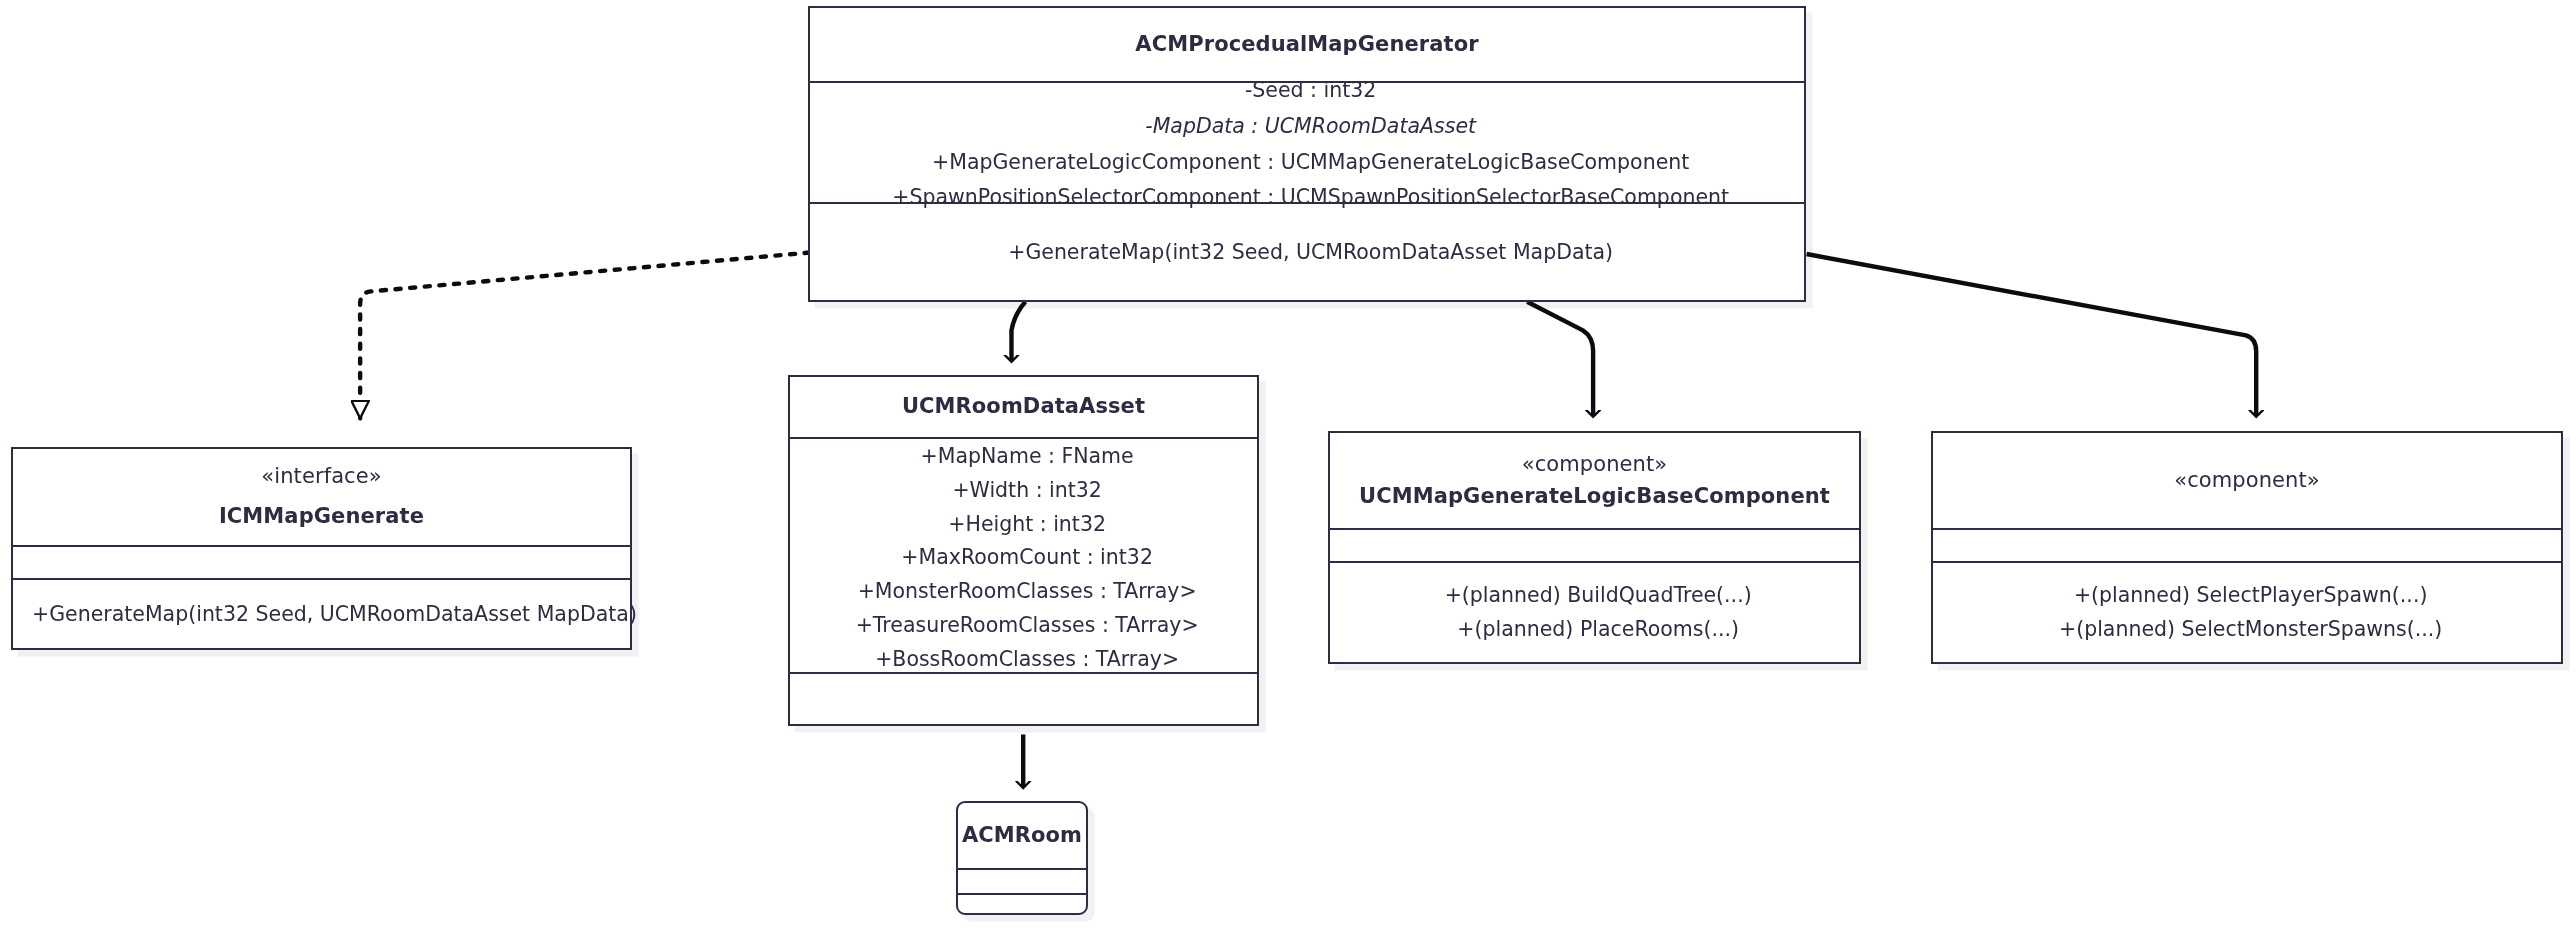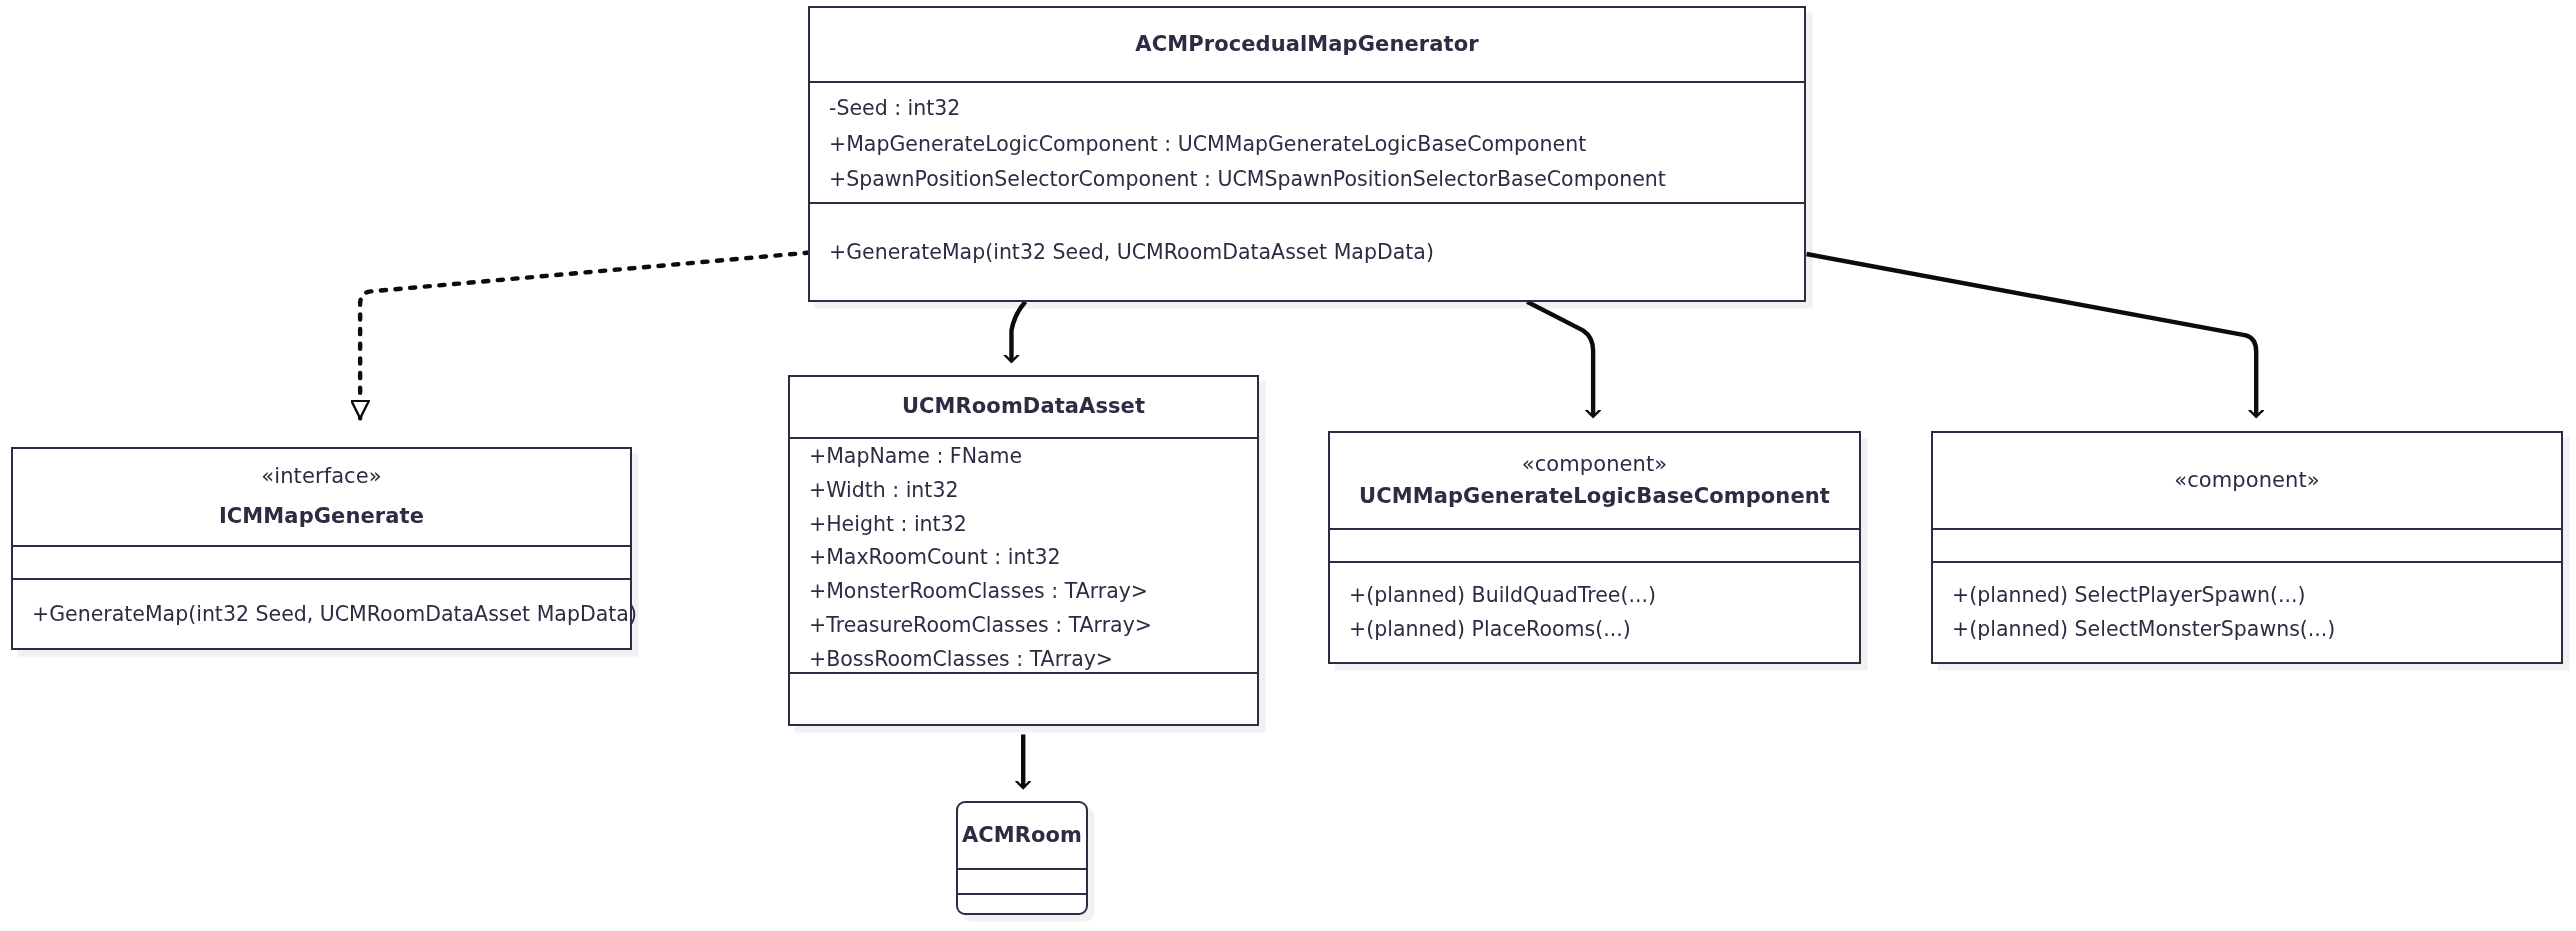--- a/index.html
+++ b/index.html
@@ -34,20 +34,21 @@
     box-shadow: 6.6px 6.6px 0 0 rgba(0,0,0,0.055);
     display: flex;
     flex-direction: column;
   }
   .compartment {
     box-sizing: border-box;
     position: relative;
   }
   .compartment + .compartment {
     border-top: 2.9px solid #2e2c42;
+    text-align: center;
   }
   .c-header {
     display: flex;
     flex-direction: column;
     align-items: center;
     justify-content: center;
     text-align: center;
   }
   .stereotype {
     font-size: 21px;
@@ -110,20 +111,21 @@
 
     <path d="M1395,1001 L1395,1073" fill="none" stroke="#0b0b12" stroke-width="6" stroke-linecap="butt" marker-end="url(#openArrow)"></path>
   </svg>
 
   <div class="uml-box" style="left:808px; top:5.9px; width:998px; height:296px;">
     <div class="compartment c-header" style="height:73px;">
       <div class="class-name">ACMProcedualMapGenerator</div>
     </div>
     <div class="compartment c-body" style="height:121px; gap:15.4px; padding-top:2.9px;">
       <div class="member">-Seed : int32</div>
+      <div class="member italic">-MapData : UCMRoomDataAsset</div>
       <div class="member">+MapGenerateLogicComponent : UCMMapGenerateLogicBaseComponent</div>
       <div class="member">+SpawnPositionSelectorComponent : UCMSpawnPositionSelectorBaseComponent</div>
     </div>
     <div class="compartment c-body" style="flex:1;">
       <div class="member">+GenerateMap(int32 Seed, UCMRoomDataAsset MapData)</div>
     </div>
   </div>
 
   <div class="uml-box" style="left:11px; top:447px; width:621px; height:203px;">
     <div class="compartment c-header" style="height:96px; gap:14px;">

